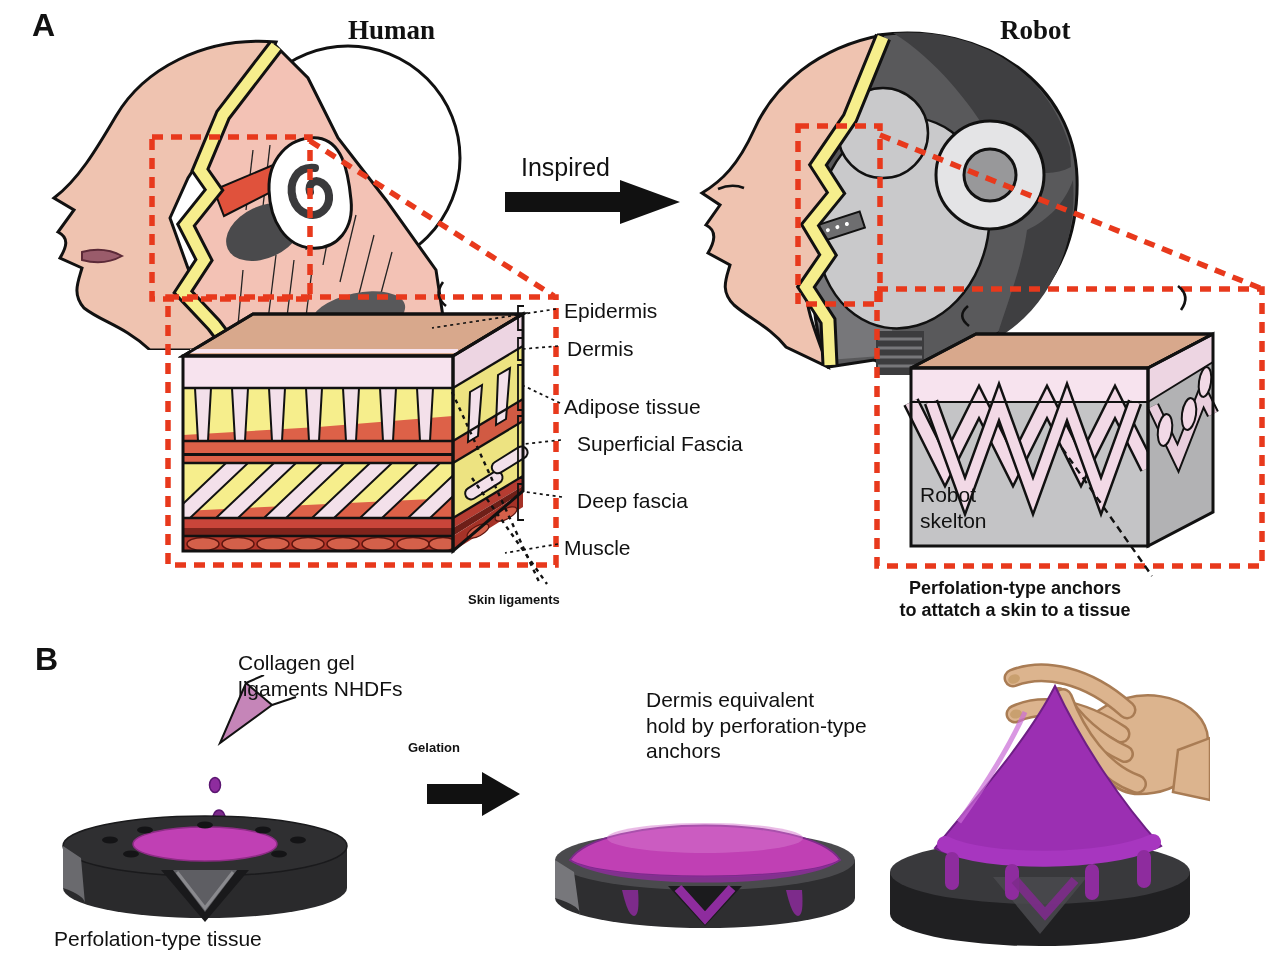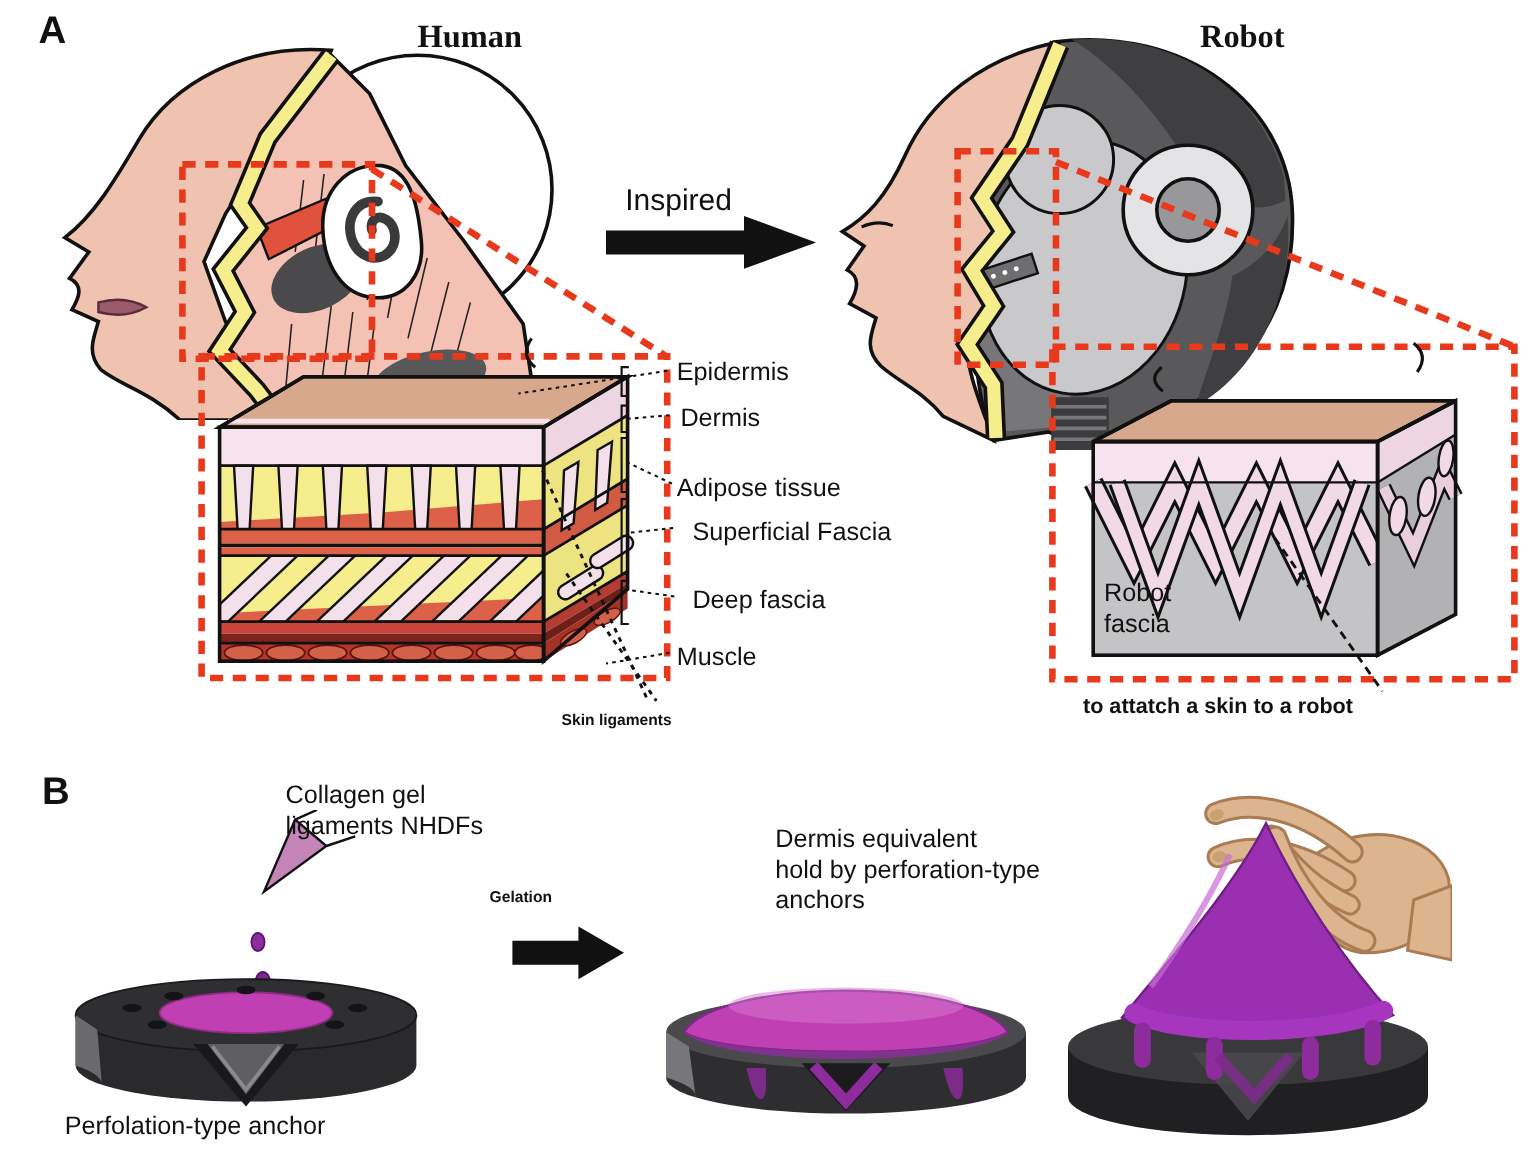--- a/index.html
+++ b/index.html
@@ -36,43 +36,44 @@
   <div class="abs txt lbl" style="left:567px;top:336px;text-align:right;">Dermis</div>
   <div class="abs txt lbl" style="left:564px;top:394px;">Adipose tissue</div>
   <div class="abs txt lbl" style="left:566px;top:431px;margin-left:11px;">Superficial Fascia</div>
   <div class="abs txt lbl" style="left:577px;top:488px;">Deep fascia</div>
   <div class="abs txt lbl" style="left:564px;top:535px;">Muscle</div>
 
   <div class="abs txt boldlbl" style="left:468px;top:592px;">Skin ligaments</div>
 
   <div class="abs txt lbl" style="left:920px;top:482px;">
     <div>Robot</div>
-    <div>fascia</div>
+    <div>skelton</div>
   </div>
 
   <div class="abs txt boldlbl caption-c" style="left:860px;top:578px;width:310px;font-size:18px;">
-    <div>to attatch a skin to a robot</div>
+    <div>Perfolation-type anchors</div>
+    <div>to attatch a skin to a tissue</div>
   </div>
 
   <div class="abs txt panel-label" style="left:35px;top:640px;">B</div>
 
   <div class="abs txt lbl" style="left:238px;top:650px;">
     <div>Collagen gel</div>
     <div>ligaments NHDFs</div>
   </div>
 
   <div class="abs txt boldlbl" style="left:408px;top:740px;">Gelation</div>
 
   <div class="abs txt lbl" style="left:646px;top:687px;">
     <div>Dermis equivalent</div>
     <div>hold by perforation-type</div>
     <div>anchors</div>
   </div>
 
-  <div class="abs txt lbl" style="left:54px;top:926px;">Perfolation-type anchor</div>
+  <div class="abs txt lbl" style="left:54px;top:926px;">Perfolation-type tissue</div>
 
   <svg class="abs ill" style="left:18px;top:20px;" width="500" height="330" viewBox="0 0 500 330">
     <circle cx="330" cy="138" r="112" fill="#fff" stroke="#111" stroke-width="3"></circle>
     <path d="M150,330 C250,296 400,290 500,308 L500,330 Z" class="c-skin ok" stroke-width="3"></path>
     <path d="M258,22 C185,16 125,50 98,96 C78,130 60,160 36,178 L56,190 L40,212 C52,218 48,228 42,238 L64,248 C60,262 54,274 66,288 C84,302 106,306 132,330 L218,330 C200,300 176,268 167,240 L152,198 L170,158 L198,115 L240,62 Z" class="c-skin ok" stroke-width="3"></path>
     <path d="M258,26 L205,95 L182,150 L196,170 L168,205 L186,240 L165,272 L196,305 L215,330 L430,330 L418,250 L368,180 L320,118 L290,58 Z" fill="#F3C2B5" stroke="#111" stroke-width="3"></path>
     <g stroke="#222" stroke-width="1.3">
       <line x1="235" y1="130" x2="228" y2="190"></line>
         <line x1="252" y1="125" x2="244" y2="195"></line>
       <line x1="270" y1="130" x2="262" y2="200"></line>

